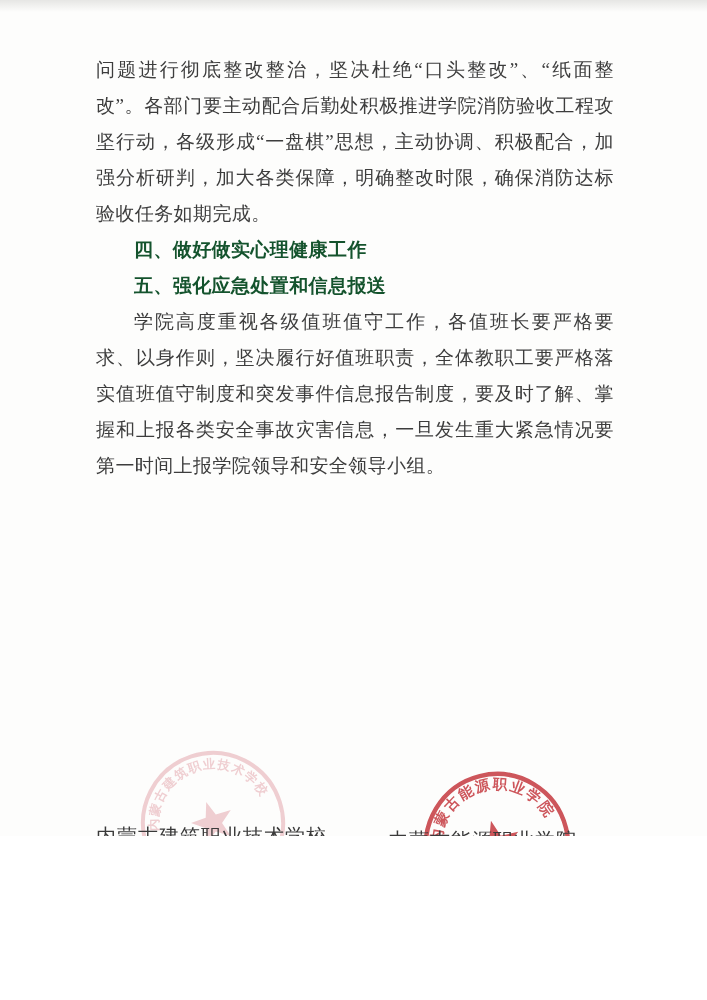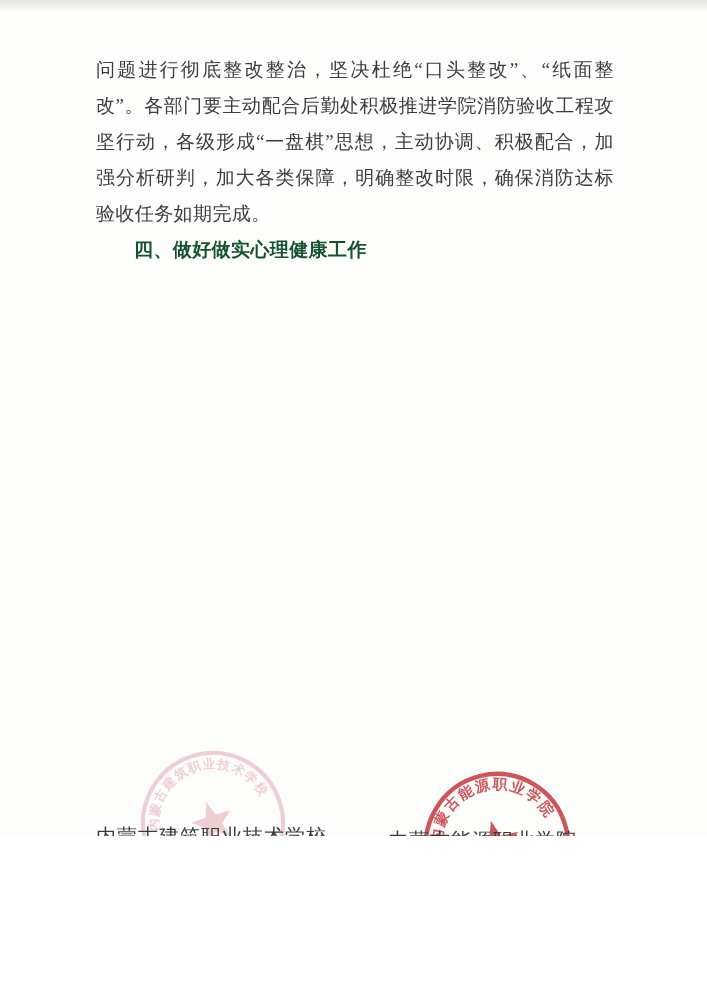--- a/index.html
+++ b/index.html
@@ -72,20 +72,22 @@
   }
 </style>
 </head>
 <body>
 
 <div class="page">
 
   <div class="doc-body" id="doc-body">
       <div class="blk para"><span>问题进行彻底整改整治，坚决杜绝“口头整改”、“纸面整改”。各部门要主动配合后勤处积极推进学院消防验收工程攻坚行动，各级形成“一盘棋”思想，主动协调、积极配合，加强分析研判，加大各类保障，明确整改时限，确保消防达标验收任务如期完成。</span></div>
       <div class="blk heading"><span class="b">四、做好做实心理健康工作</span></div>
+      <div class="blk heading"><span class="b">五、强化应急处置和信息报送</span></div>
+      <div class="blk para ind"><span>学院高度重视各级值班值守工作，各值班长要严格要求、以身作则，坚决履行好值班职责，全体教职工要严格落实值班值守制度和突发事件信息报告制度，要及时了解、掌握和上报各类安全事故灾害信息，一旦发生重大紧急情况要第一时间上报学院领导和安全领导小组。</span></div>
     </div>
 
   <svg class="seal left-seal" width="170" height="170" viewBox="0 0 170 170">
     <circle cx="85" cy="85" r="70" fill="none" stroke-width="4" stroke="#db8992"></circle>
     <path id="larc" d="M 30.5 77.8 A 55 55 0 0 1 139.5 77.8" fill="none"></path>
     <text font-size="12.5" letter-spacing="1.5" fill="#db8992">
       <textPath href="#larc" startOffset="2">内蒙古建筑职业技术学校</textPath>
     </text>
     <polygon points="85,63 90.3,77.7 105.9,78.2 93.6,87.8 97.9,102.8 85,94 72.1,102.8 76.4,87.8 64.1,78.2 79.7,77.7" fill="#db8992"></polygon>
   </svg>

